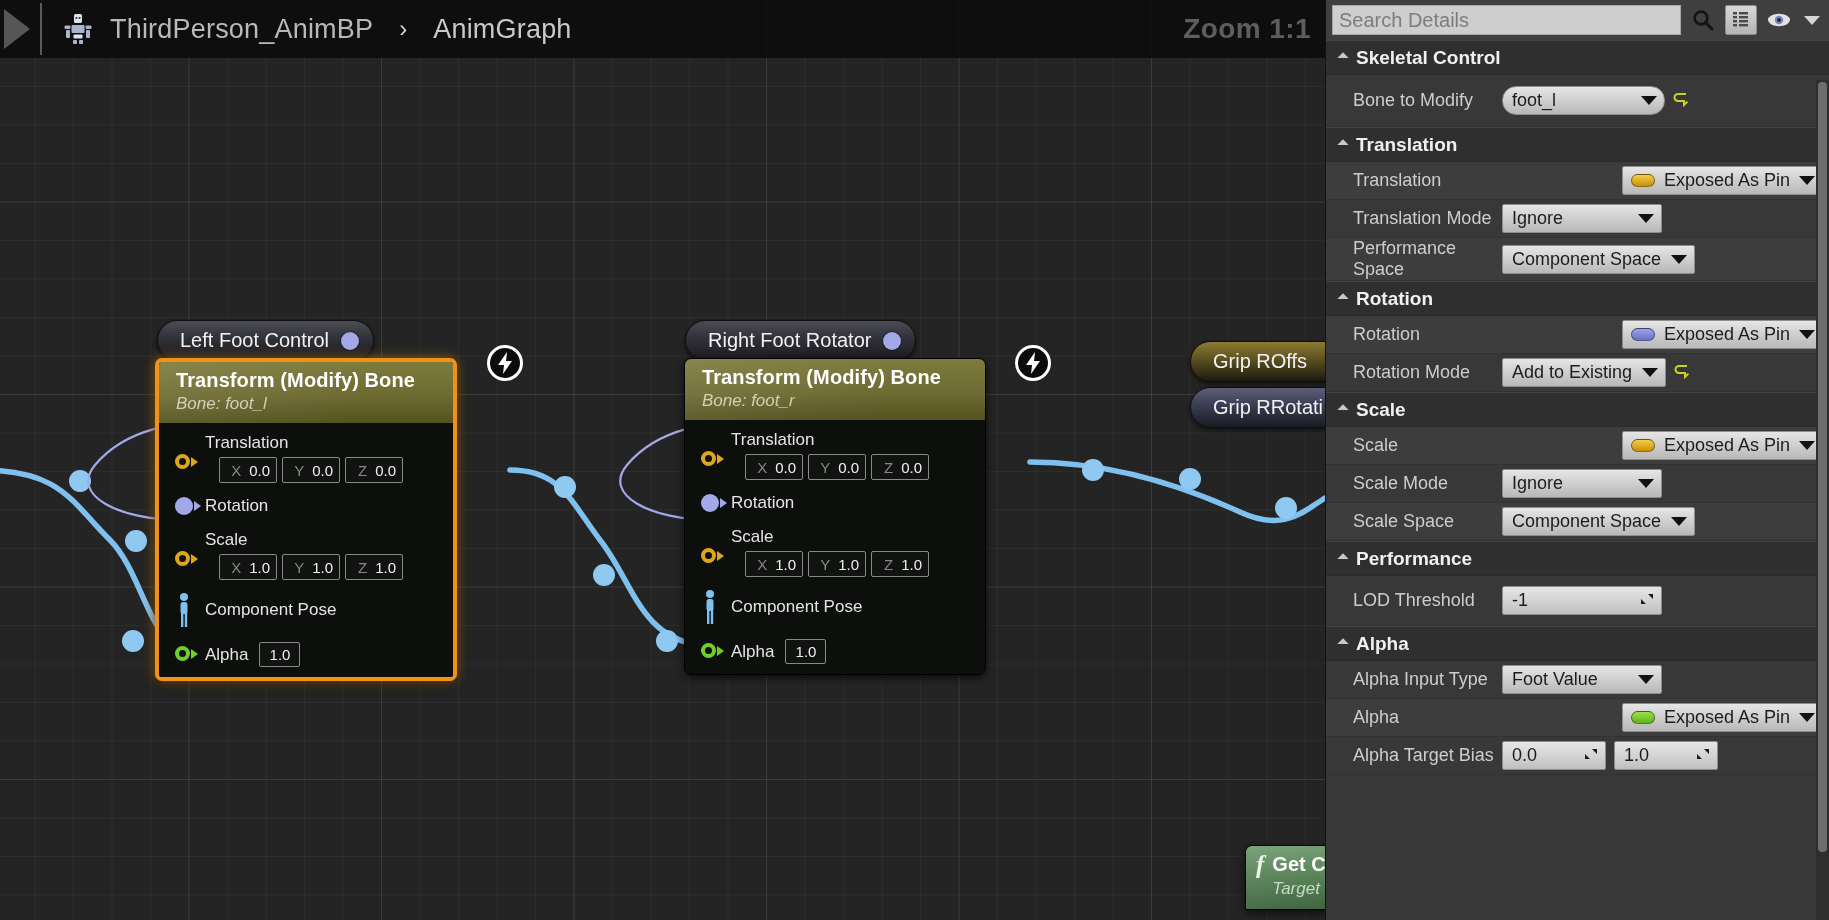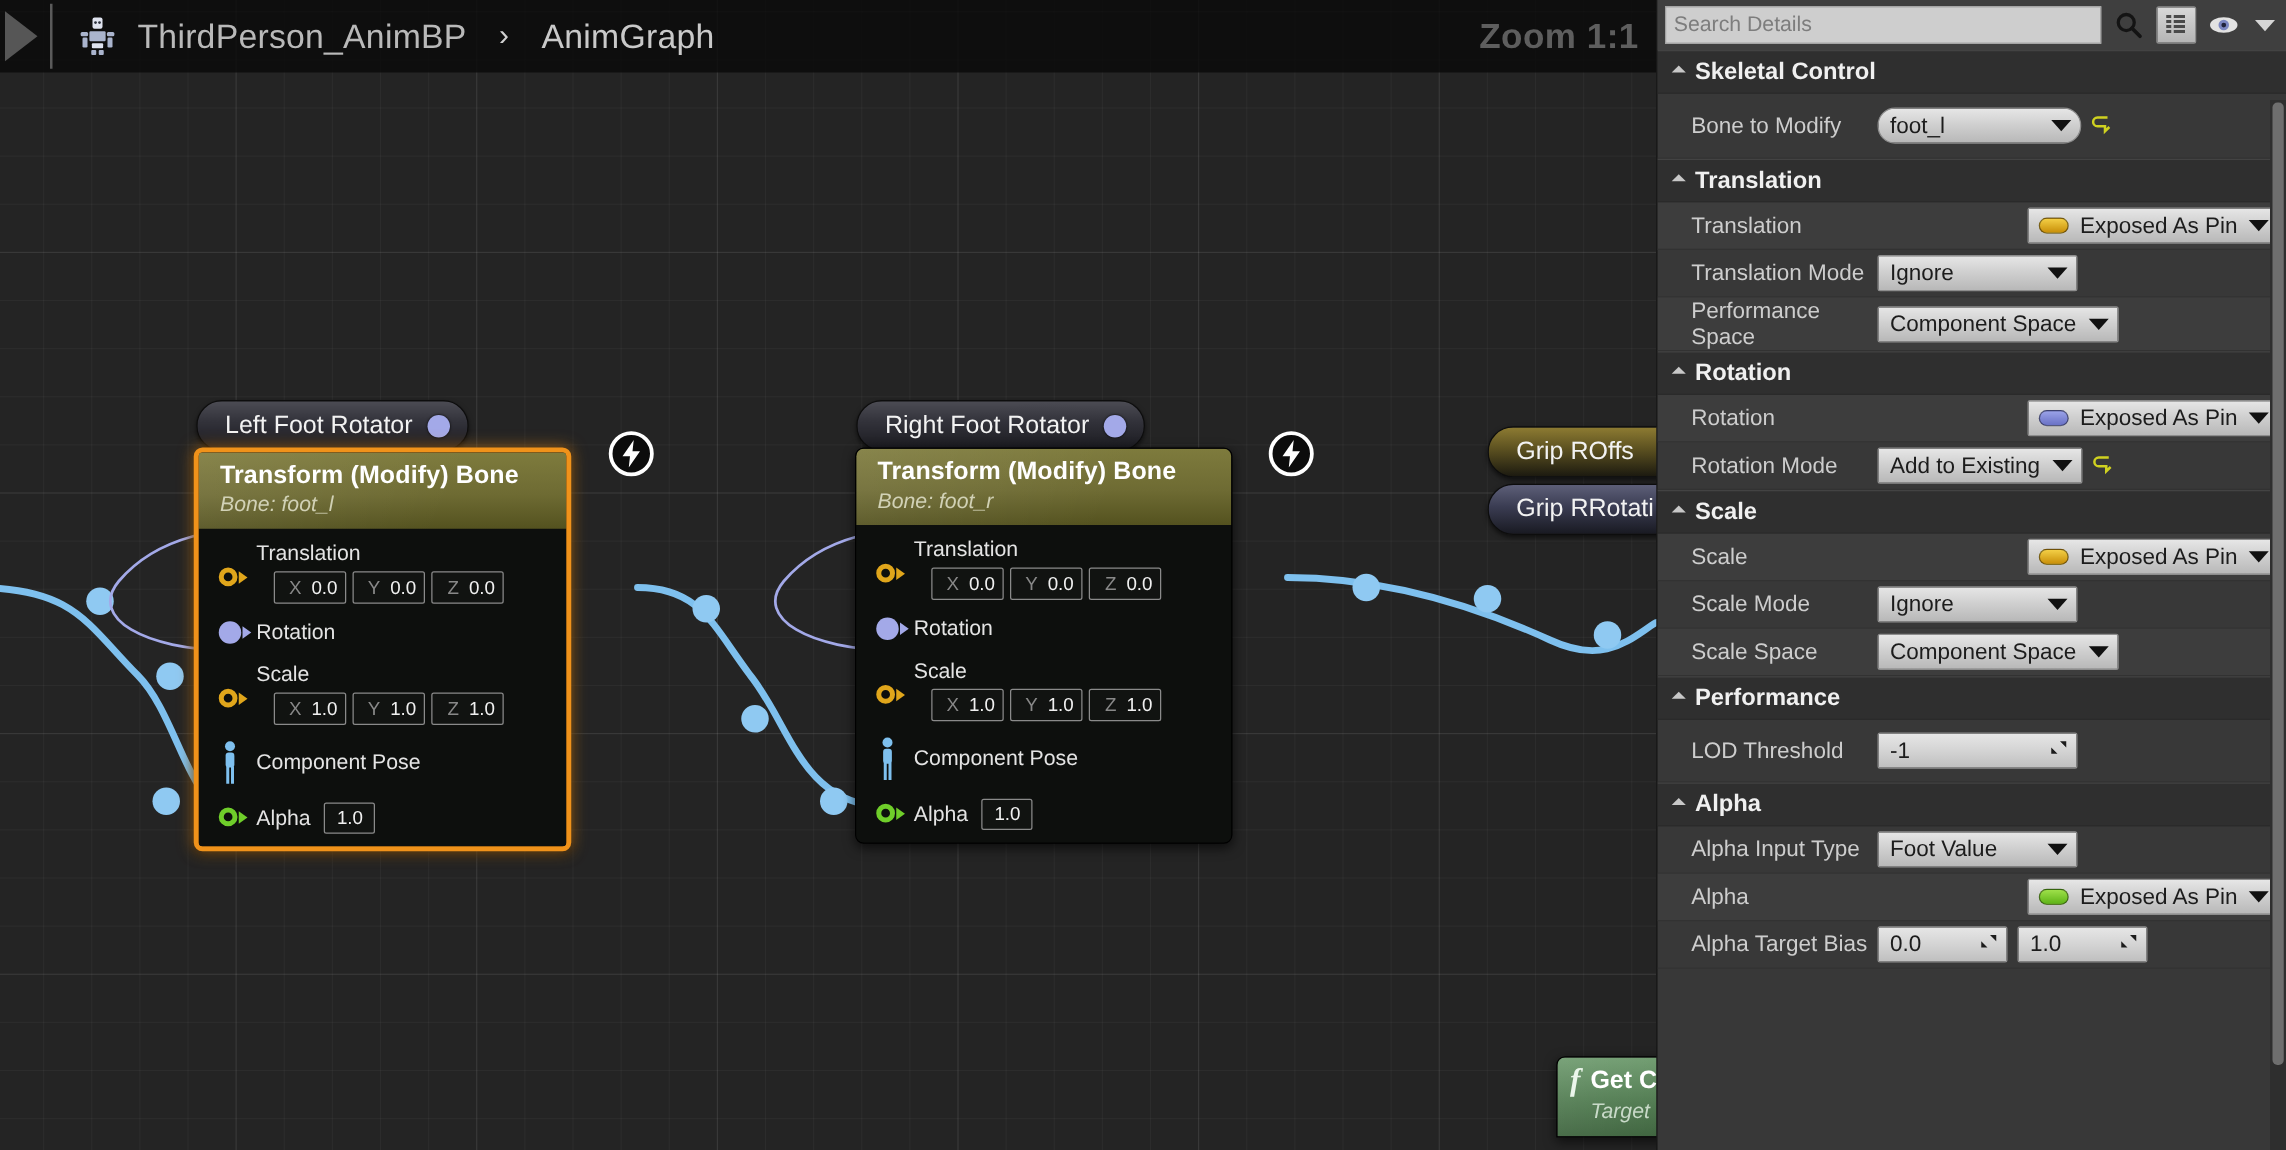--- a/index.html
+++ b/index.html
@@ -198,21 +198,21 @@
     padding: 3px 6px 3px 6px;
     flex: none;
   }
   #search-box {
     flex: 1; height: 30px; background: #cecece;
     border: 1px solid #a4a4a4;
     display: flex; align-items: center; padding: 0 6px;
   }
   #search-input {
     border: 0; background: transparent; outline: none;
-    width: 100%; font-size: 17px; color: #4c4c4c;
+    width: 100%; font-size: 20px; color: #4c4c4c;
     font-family: "Liberation Sans", sans-serif;
   }
   #search-input::placeholder { color: #7d7d7d; }
   .tb-btn {
     width: 32px; height: 30px; display:flex; align-items:center; justify-content:center;
     border-radius: 2px;
   }
   .tb-btn.boxed { background: linear-gradient(to bottom,#d8d8d8,#b4b4b4); border:1px solid #8e8e8e; }
 
   #details-scroll { flex:1; overflow: hidden; position: relative; }
@@ -321,21 +321,21 @@
       <circle cx="1190" cy="479" r="11" fill="#8fc9f2"></circle>
       <circle cx="1286" cy="508" r="11" fill="#8fc9f2"></circle>
 
       <path d="M 309 341 C 370 345, 378 378, 330 400 C 250 435, 150 400, 95 465 C 70 495, 118 520, 182 520" stroke="#a3a9e8" stroke-width="2.2" fill="none"></path>
 
       <path d="M 840 341 C 902 345, 910 378, 862 400 C 782 435, 682 400, 627 465 C 602 495, 650 520, 714 520" stroke="#a3a9e8" stroke-width="2.2" fill="none"></path>
     </svg>
 
     <div class="node" style="left:157px; top:320px;">
       <div class="pill">
-        <span class="pill-label">Left Foot Rotator</span>
+        <span class="pill-label">Left Foot Control</span>
         <span class="pill-pin"></span>
       </div>
     </div>
 
     <div class="node" style="left:155px; top:358px;">
       <div class="tmb selected">
         <div class="tmb-head">
           <div class="tmb-title">Transform (Modify) Bone</div>
           <div class="tmb-sub">Bone: foot_l</div>
         </div>

